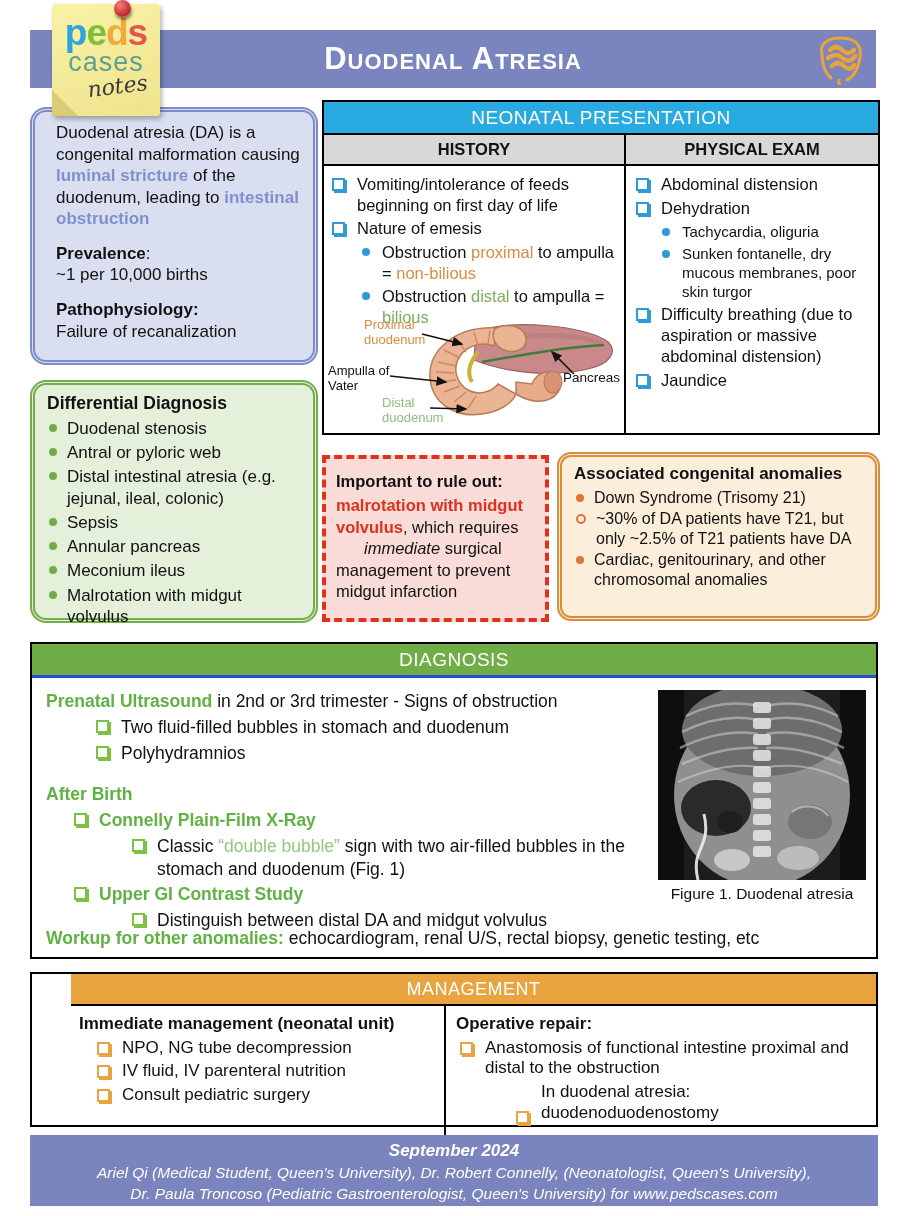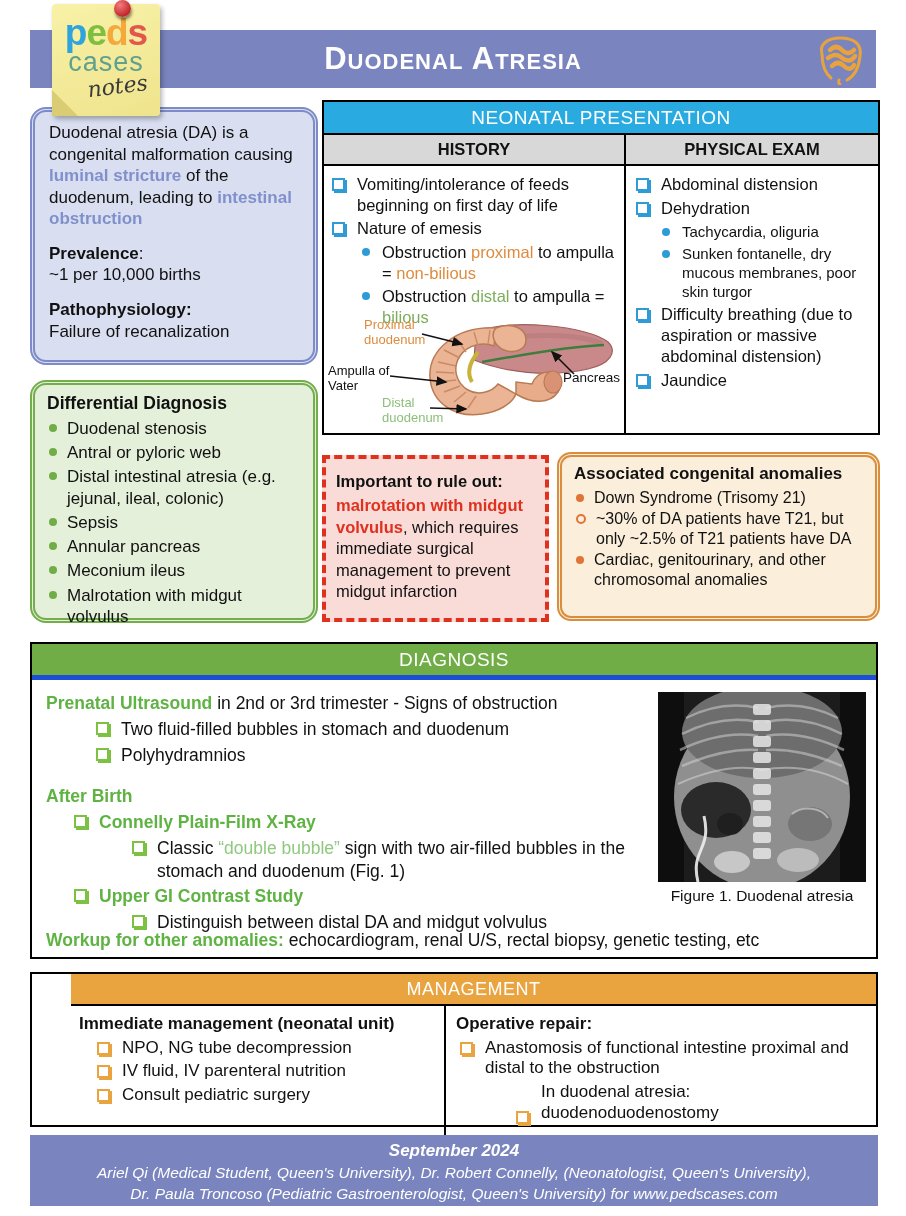--- a/index.html
+++ b/index.html
@@ -23,32 +23,32 @@
   .logo-w1{display:block;text-align:center;font-weight:bold;font-size:37px;line-height:34px;margin-top:12px;letter-spacing:-1px;}
   .lp{color:#2FA3DC}.le{color:#7FBF3F}.ld{color:#F5A83C}.ls{color:#E2574C}
   .logo-w2{display:block;text-align:center;font-size:27px;line-height:25px;color:#5FA08F;letter-spacing:1px;}
   .logo-w3{display:block;text-align:right;padding-right:12px;font-family:"DejaVu Serif",serif;font-style:italic;
            font-size:22px;line-height:26px;color:#3a3a3a;transform:rotate(-7deg);}
 
   
   .roundbox{position:absolute;box-sizing:border-box;border-radius:16px;}
   .overview{left:30px;top:107px;width:288px;height:258px;background:#D9DFF0;border:5px double #7D8CC9;
             padding:10px 13px;font-size:17px;line-height:1.27;}
-  .overview p{margin:0 0 13px 1px;}
+  .overview p{margin:0 0 13px 8px;}
   .ddx{left:30px;top:380px;width:288px;height:243px;background:#E4F0DA;border:5px double #74AD4C;
        padding:8px 10px;font-size:17px;line-height:1.25;}
   .box-heading{font-weight:bold;font-size:17.5px;margin:0 0 3px 2px;}
 
   .pre{white-space:pre-line;}
   .bold{font-weight:bold;}
   .accent{color:#8090CC;font-weight:bold;}
   .orange{color:#DD8C3F;}
   .green{color:#7CAE5C;}
   .red-bold{color:#E0301E;font-weight:bold;}
-  .italic{}
+  .italic{font-style:italic;margin-left:28px;}
   .green-bold{color:#5FB343;font-weight:bold;}
   .green-light{color:#8FC97E;}
 
   
   .item{display:flex;align-items:flex-start;margin:3px 0;}
   .txt{flex:1 1 auto;}
   .bullet{flex:0 0 auto;width:9px;height:9px;border:2.5px solid currentColor;
           box-shadow:2px 2px 0 0 currentColor;margin:4px 12px 0 4px;background:#fff;}
   .ddx .bullet,.anom .bullet,.history .lvl2 .bullet,.physical .lvl2 .bullet{
           width:8px;height:8px;border:none;box-shadow:none;border-radius:50%;background:currentColor;margin-top:6px;}
@@ -90,21 +90,21 @@
   .ruleout-title{font-weight:bold;font-size:16.5px;margin-bottom:3px;}
   .anom{position:absolute;left:557px;top:452px;width:323px;height:169px;background:#FBEEDB;
         border:5px double #D98E3D;border-radius:14px;box-sizing:border-box;padding:7px 10px;
         font-size:16px;line-height:1.22;}
   .anom .box-heading{font-size:17px;}
   .anom .lvl2{margin-left:27px;}
   .anom .item{margin:2px 0;}
 
   
   .diag{position:absolute;left:30px;top:642px;width:848px;height:317px;border:2px solid #000;box-sizing:border-box;}
-  .diag-header{height:31px;background:#70AD47;border-bottom:5px solid #1d4ed8;color:#fff;font-size:19px;
+  .diag-header{height:31px;background:#70AD47;border-bottom:3px solid #1d4ed8;color:#fff;font-size:19px;
                display:flex;align-items:center;justify-content:center;letter-spacing:.5px;}
   .diag-body{position:relative;height:282px;padding:12px 14px 0 14px;font-size:17.5px;line-height:1.3;box-sizing:border-box;}
   .diag-col{width:620px;}
   .diag .prenatal-items{margin-left:46px;}
   .diag .gap{height:16px;}
   .diag .after-items .lvl1{margin-left:24px;}
   .diag .after-items .lvl2{margin-left:82px;}
   .workup{position:absolute;left:14px;right:14px;bottom:10px;}
   .figure{position:absolute;right:8px;top:12px;width:212px;text-align:center;}
   .figure svg{display:block;margin:0 auto;}

